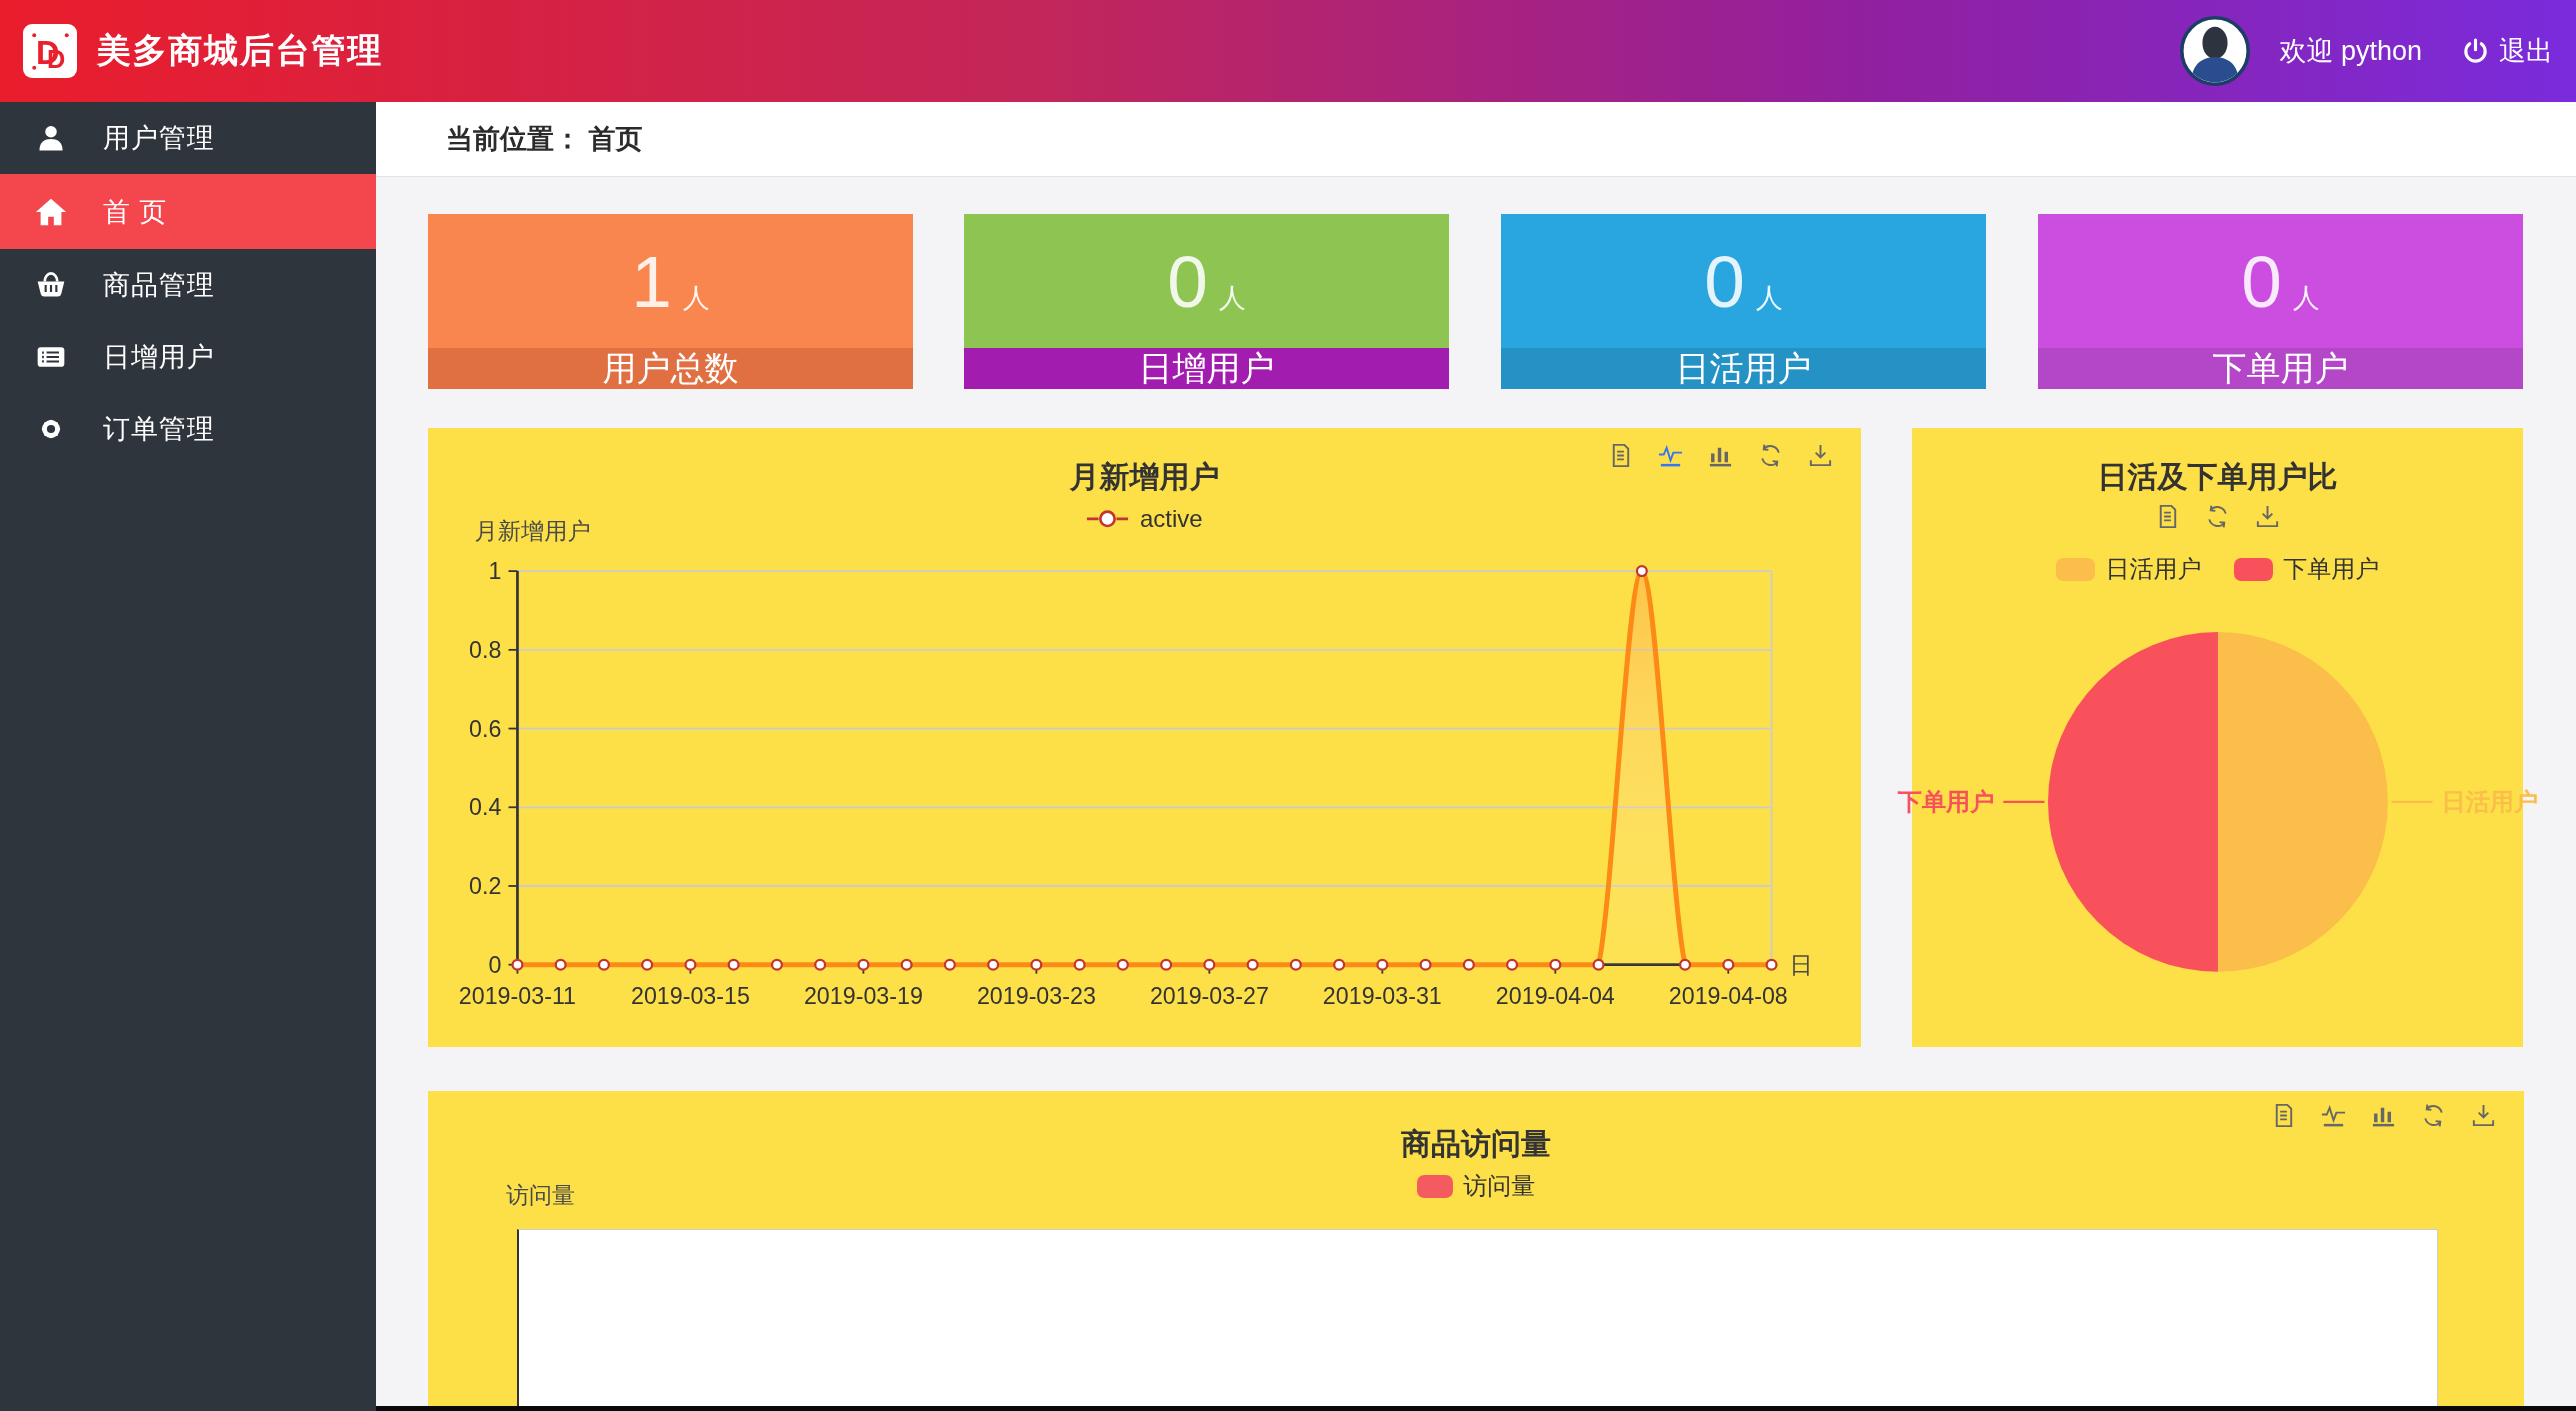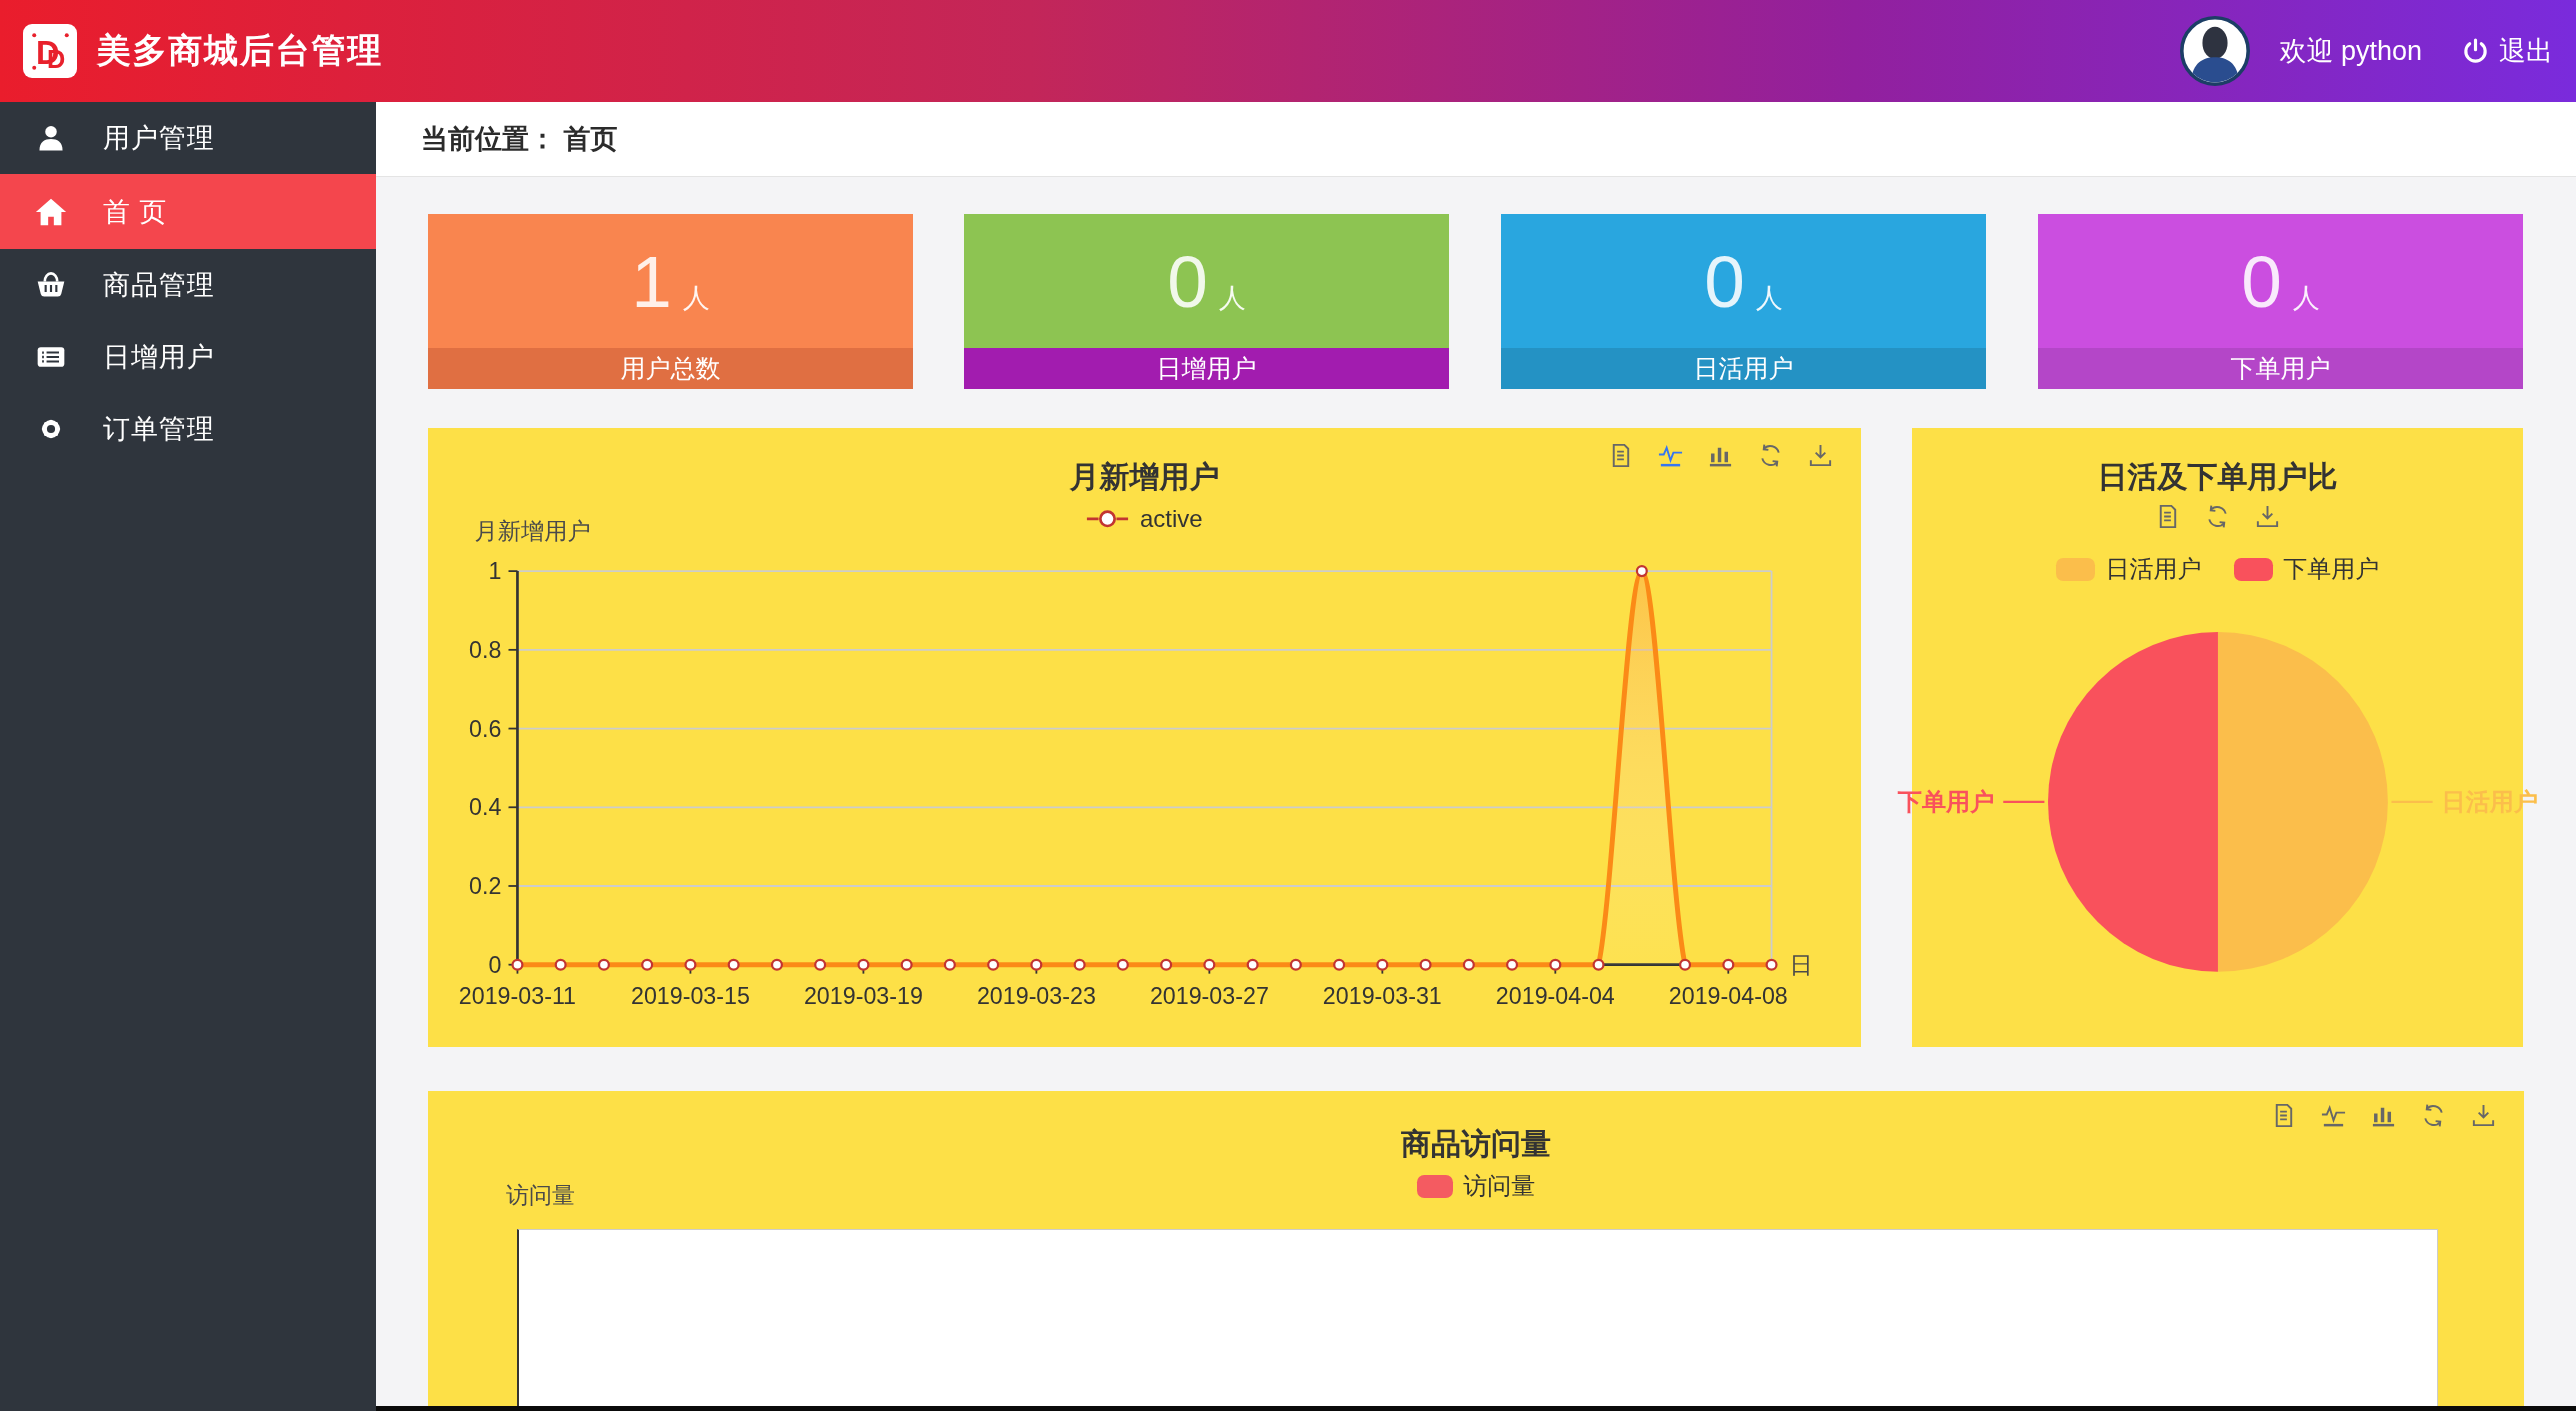--- a/index.html
+++ b/index.html
@@ -22,28 +22,28 @@
   
   .sidebar{position:absolute;left:0;top:102px;width:376px;height:1309px;background:#2f353d;}
   .side-item{position:relative;height:72px;display:flex;align-items:center;cursor:pointer;color:#fff;}
   .side-item.active{height:75px;}
   .side-icon{position:absolute;left:34px;width:34px;height:34px;display:flex;align-items:center;justify-content:center;}
   .side-label{position:absolute;left:103px;font-size:27px;letter-spacing:0.9px;white-space:pre;}
 
   
   .breadcrumb{position:absolute;left:376px;top:102px;width:2200px;height:75px;background:#fff;
     border-bottom:1.8px solid #e4e4e4;display:flex;align-items:center;}
-  .breadcrumb-text{margin-left:45px;font-size:27px;font-weight:bold;color:#2b2b2b;}
+  .breadcrumb-text{margin-left:70px;font-size:27px;font-weight:bold;color:#2b2b2b;}
 
   
   .card{position:absolute;top:214px;width:485px;height:175px;color:#fff;}
   .card-main{height:134px;display:flex;align-items:baseline;justify-content:center;padding-top:23px;}
   .card-value{font-size:73px;line-height:89px;color:rgba(255,255,255,0.88);}
   .card-unit{font-size:27px;margin-left:10.7px;color:rgba(255,255,255,0.92);}
-  .card-footer{height:41px;display:flex;align-items:center;justify-content:center;font-size:25px;font-family:Liberation Mono, monospace;}
+  .card-footer{height:41px;display:flex;align-items:center;justify-content:center;font-size:34px;font-family:Liberation Mono, monospace;}
 
   
   .panel{position:absolute;background:#fde047;}
   .panel-title{position:absolute;width:100%;text-align:center;font-size:30px;font-weight:bold;color:#333;}
   .toolbox{position:absolute;display:flex;gap:23px;align-items:center;color:#676767;}
   .tb{width:27px;height:27px;cursor:pointer;display:block;}
   .chart-legend{position:absolute;width:100%;display:flex;justify-content:center;gap:32px;align-items:center;}
   .legend-item{display:flex;align-items:center;gap:10.7px;cursor:pointer;}
   .legend-swatch{width:39px;height:23px;border-radius:7.2px;}
   .legend-text{font-size:24px;color:#333;}

